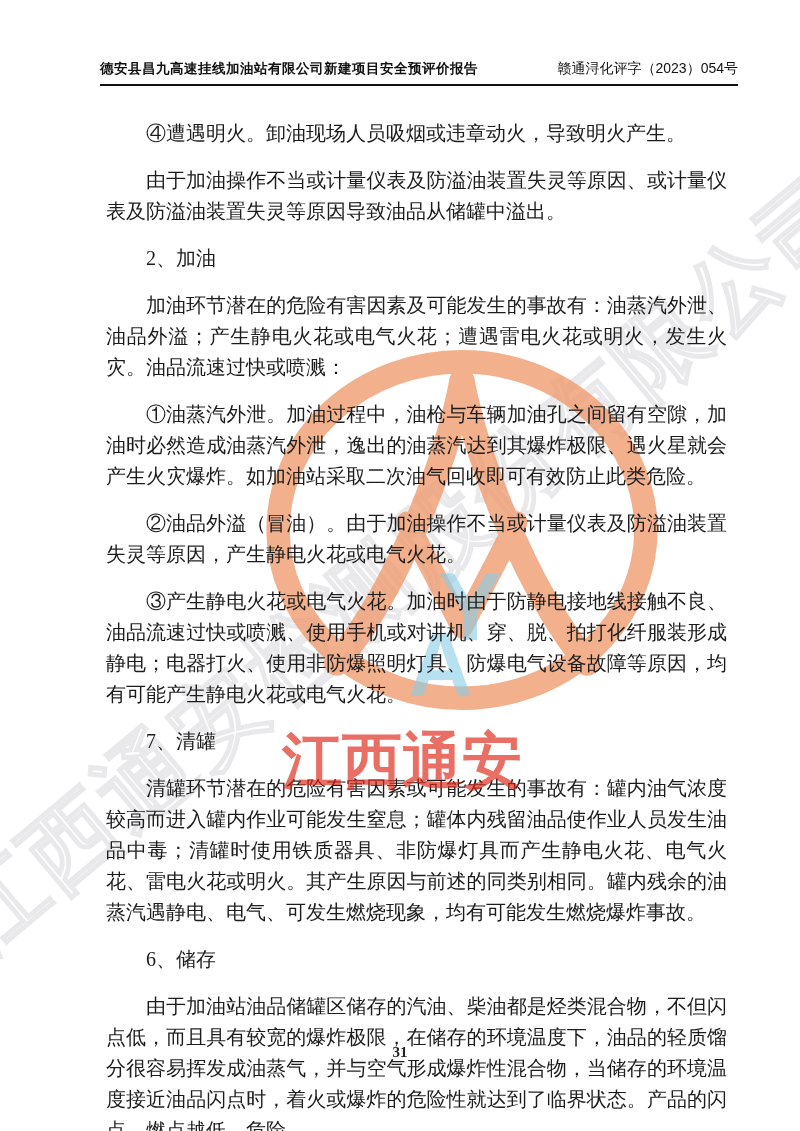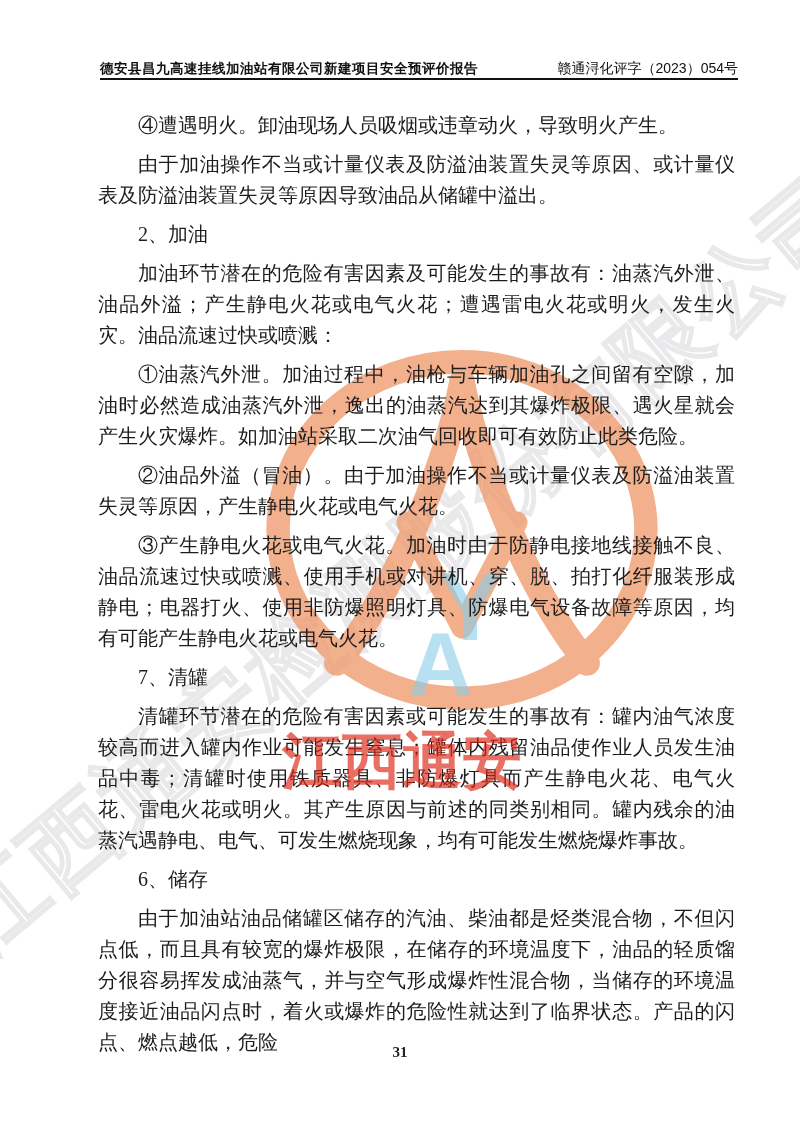--- a/index.html
+++ b/index.html
@@ -8,33 +8,34 @@
     width:800px;height:1131px;
     background:#ffffff;
     overflow:hidden;
     font-family:"Liberation Serif","DejaVu Serif",serif;
     color:#1c1c1c;
   }
   
   .header{
     position:absolute;left:100px;right:62px;top:60px;
     border-bottom:2px solid #111;
+    padding-bottom:6px;
     display:flex;justify-content:space-between;align-items:flex-start;
     font-family:"Liberation Sans","DejaVu Sans",sans-serif;
   }
   .header .h-left{font-size:13.5px;font-weight:bold;letter-spacing:.5px;color:#111;}
   .header .h-right{font-size:14px;font-weight:normal;white-space:nowrap;color:#111;}
   
   .content{
     position:absolute;left:90px;right:57px;top:102px;
     font-size:20px;line-height:31px;
     text-align:justify;
     z-index:2;
   }
-  .content p{margin:8px;text-indent:2em;}
+  .content p{margin:16px;text-indent:2em;}
   .content p.heading{text-indent:2em;}
   
   .footer{
     position:absolute;left:0;right:0;top:1044px;
     text-align:center;
     font-size:15px;font-weight:bold;color:#222;
     z-index:2;
   }
   
   .wm-outline{

